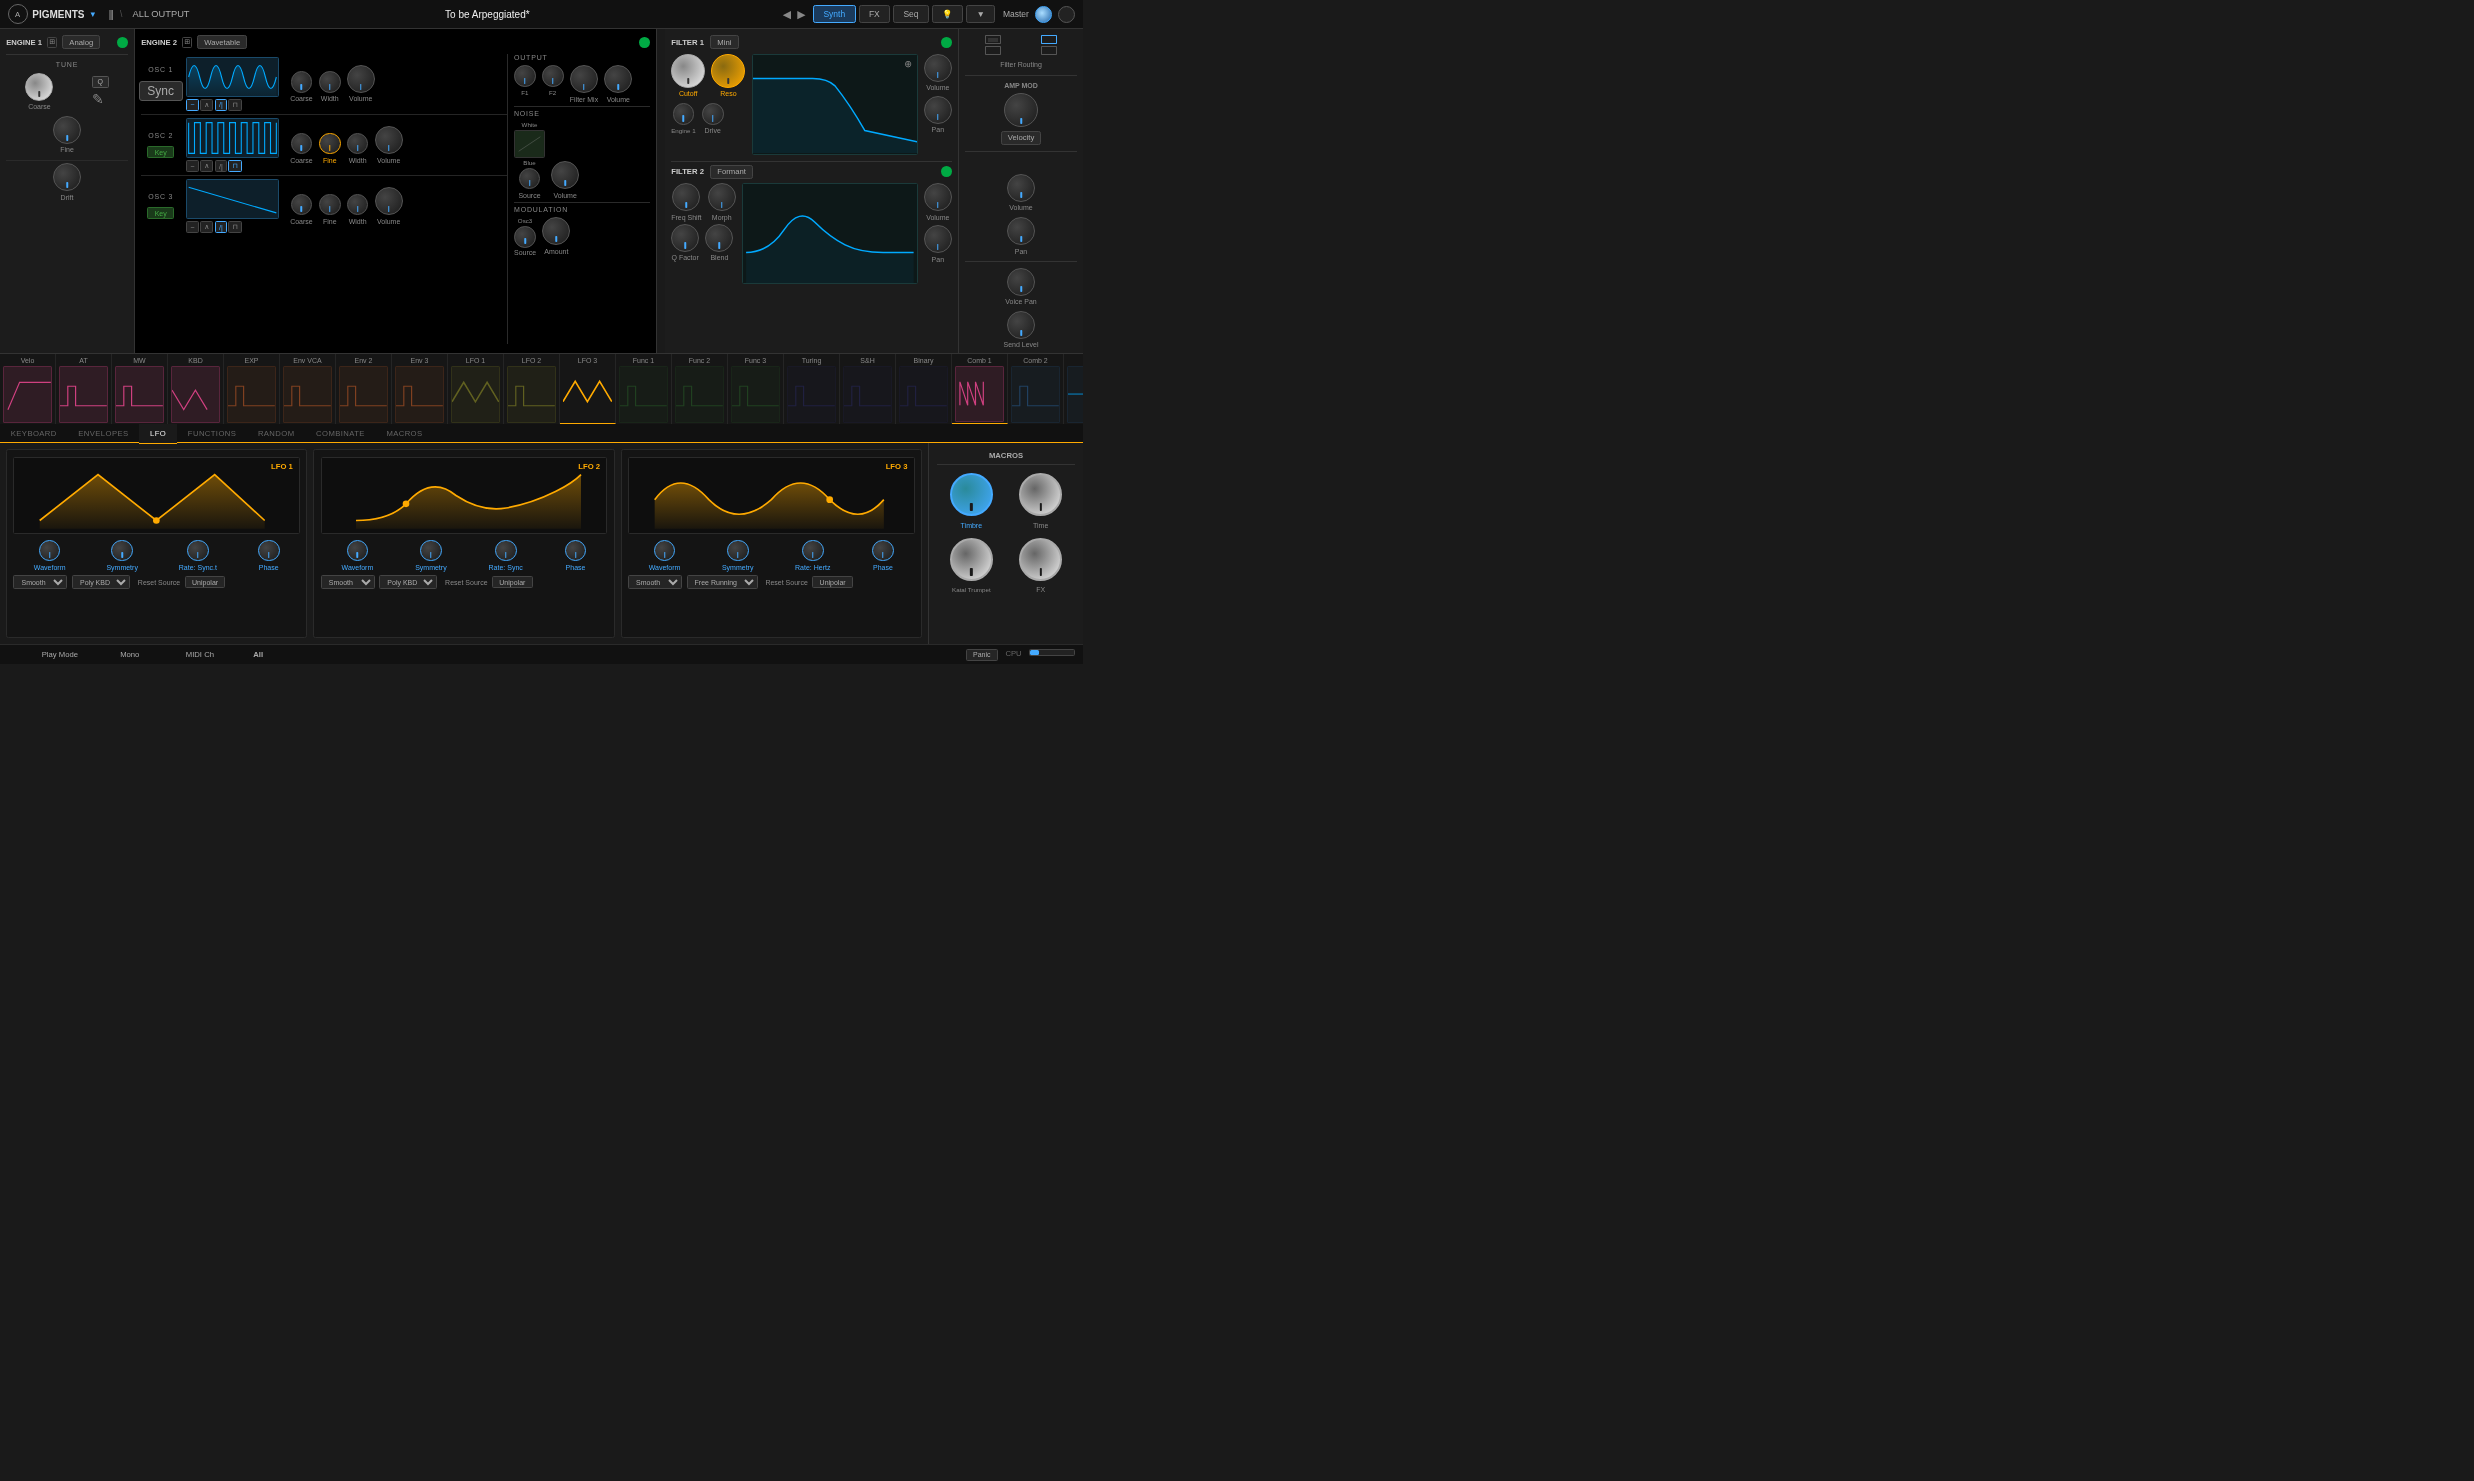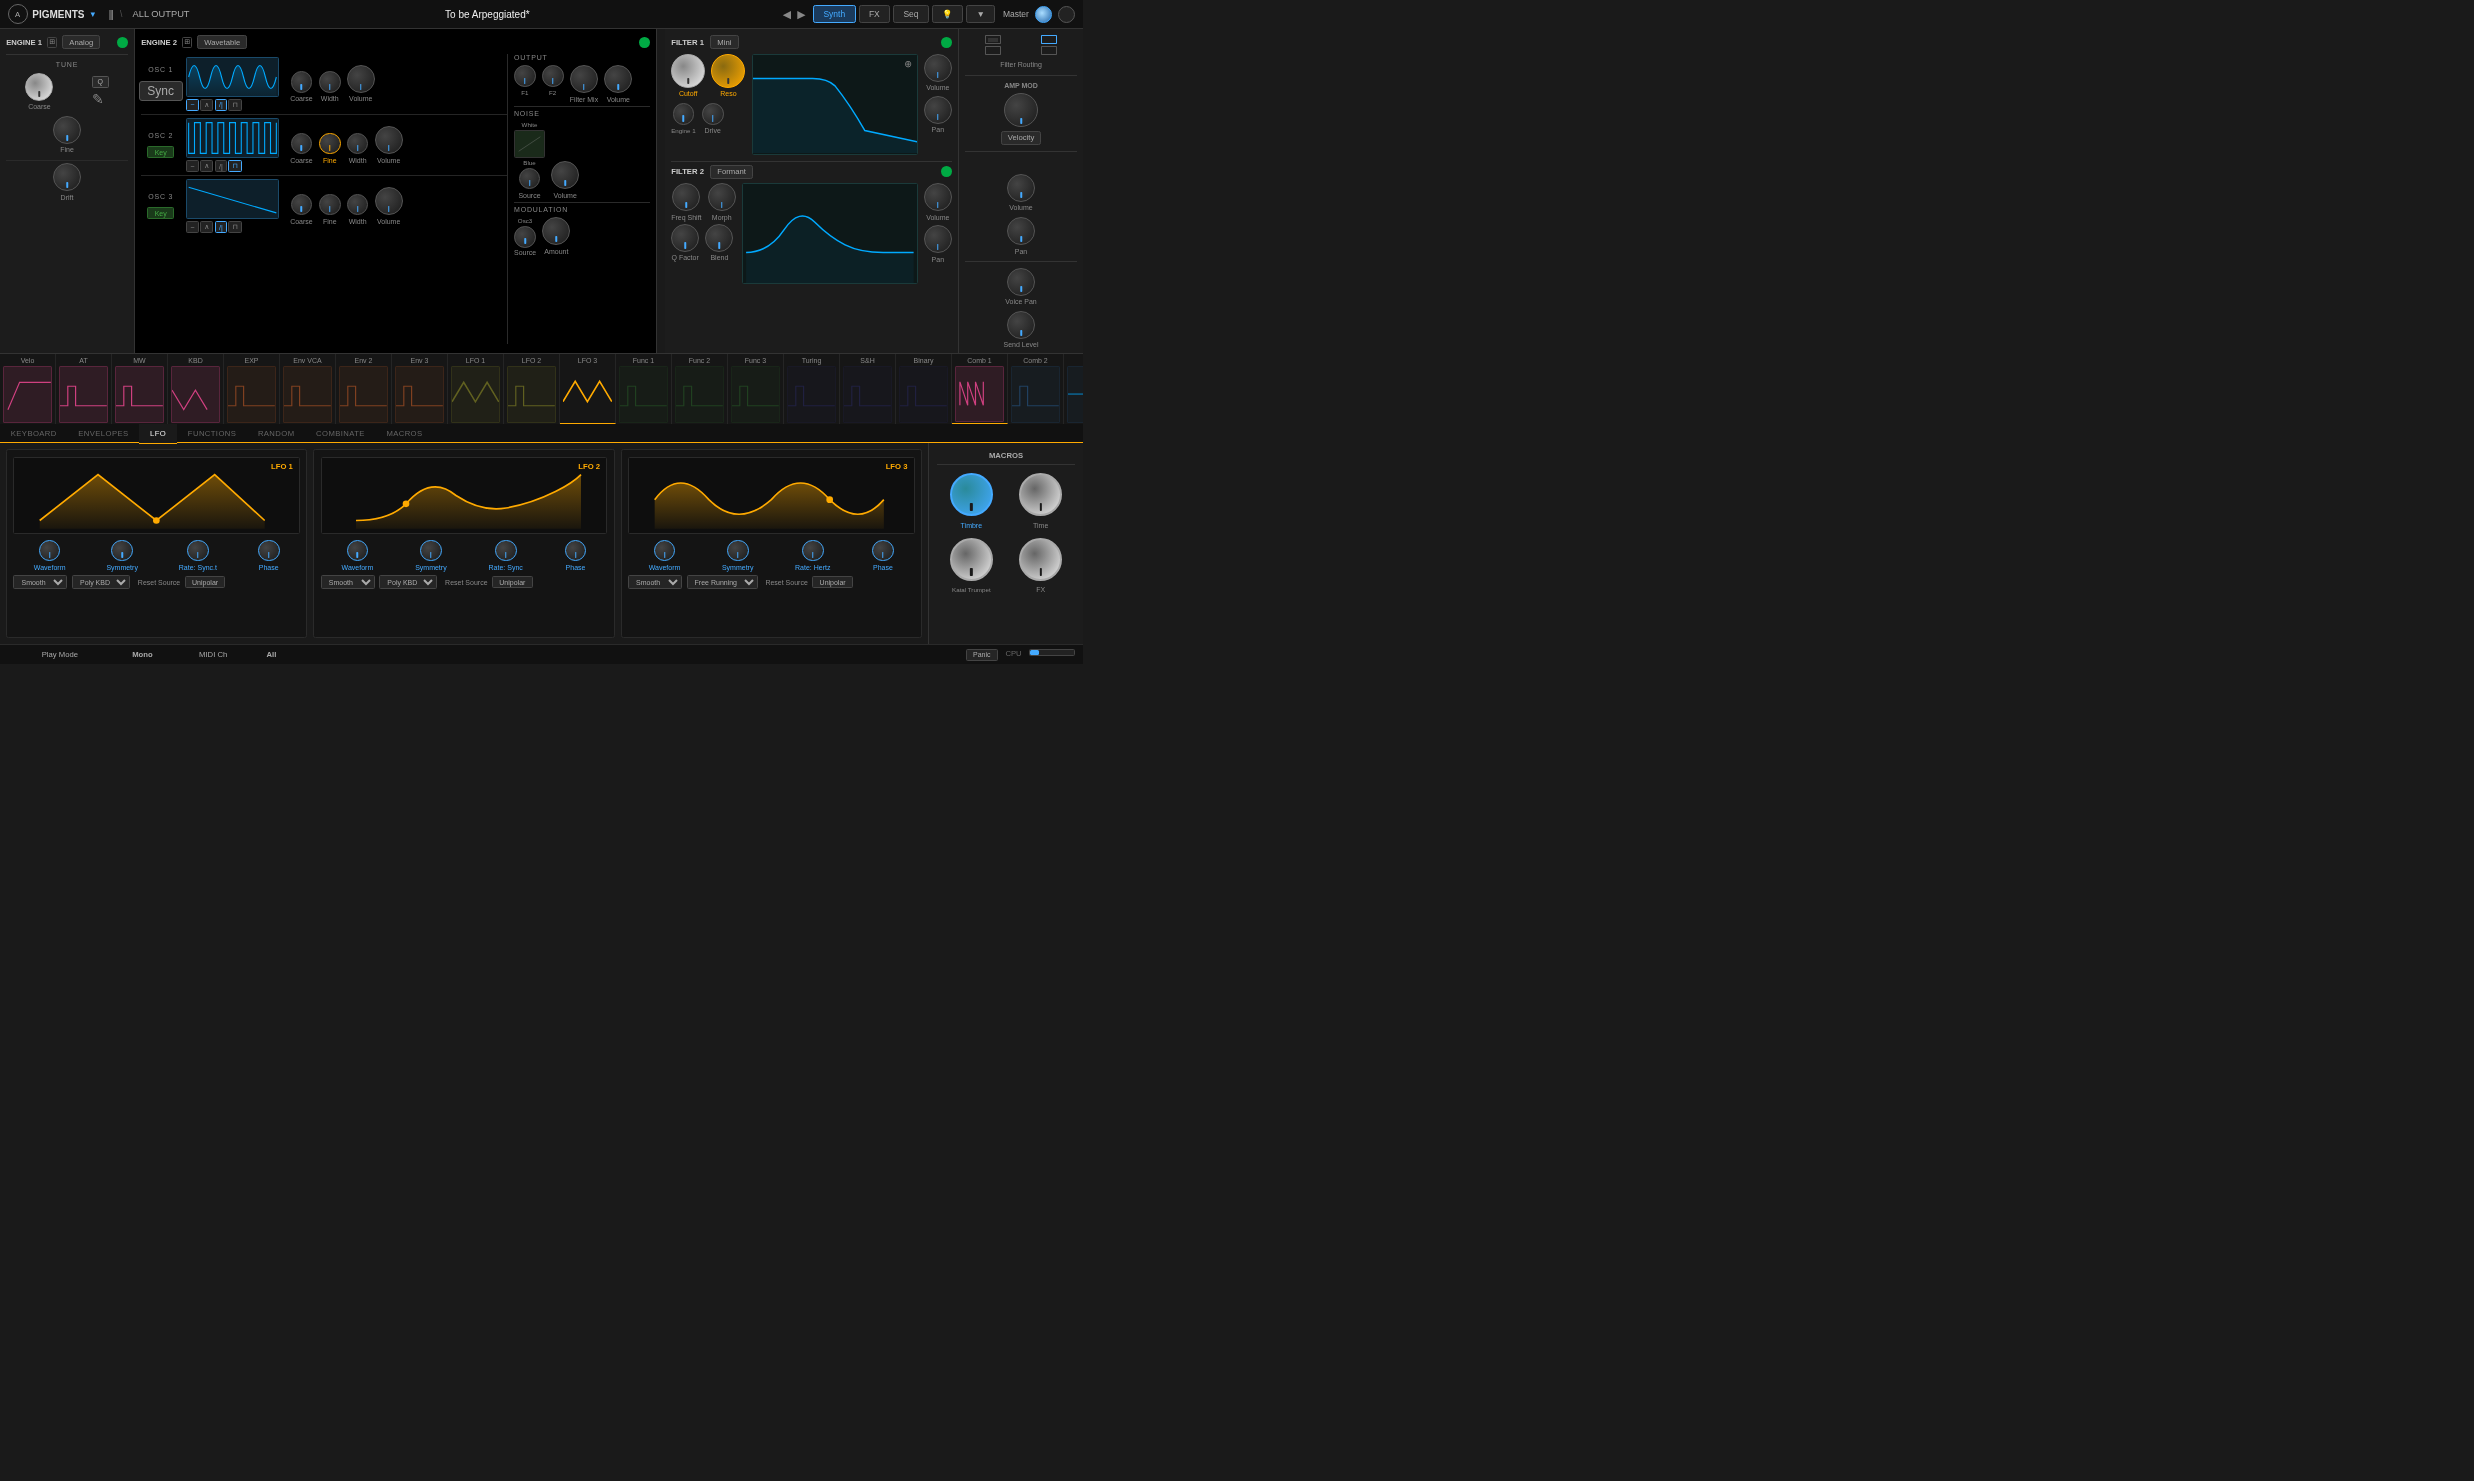--- a/index.html
+++ b/index.html
@@ -1258,21 +1258,21 @@
         </div>
         <span class="knob-label" style="margin-top:3.1px;">FX</span>
       </div>
     </div>
   </div>
 </div>
 
 <div class="status-bar">
   <div class="status-item">
     <span>Play Mode</span>
-    <span style="margin-left:18px;color:#aaa;font-weight:bold;">Mono</span>
+    <span style="margin-left:6px;color:#aaa;font-weight:normal;">Mono</span>
   </div>
   <div class="status-item">
     <span>MIDI Ch</span>
     <span style="margin-left:3.1px;color:#aaa;font-weight:bold;">All</span>
   </div>
   <div style="margin-left:auto;display:flex;gap:7.7px;">
     <button class="small-btn">Panic</button>
     <span class="status-item">CPU</span>
     <div style="width:46px;height:7.7px;background:#222;border:0.8px solid #444;border-radius:1.5px;overflow:hidden;">
       <div style="width:20%;height:100%;background:#4af;border-radius:1.5px;"></div>

